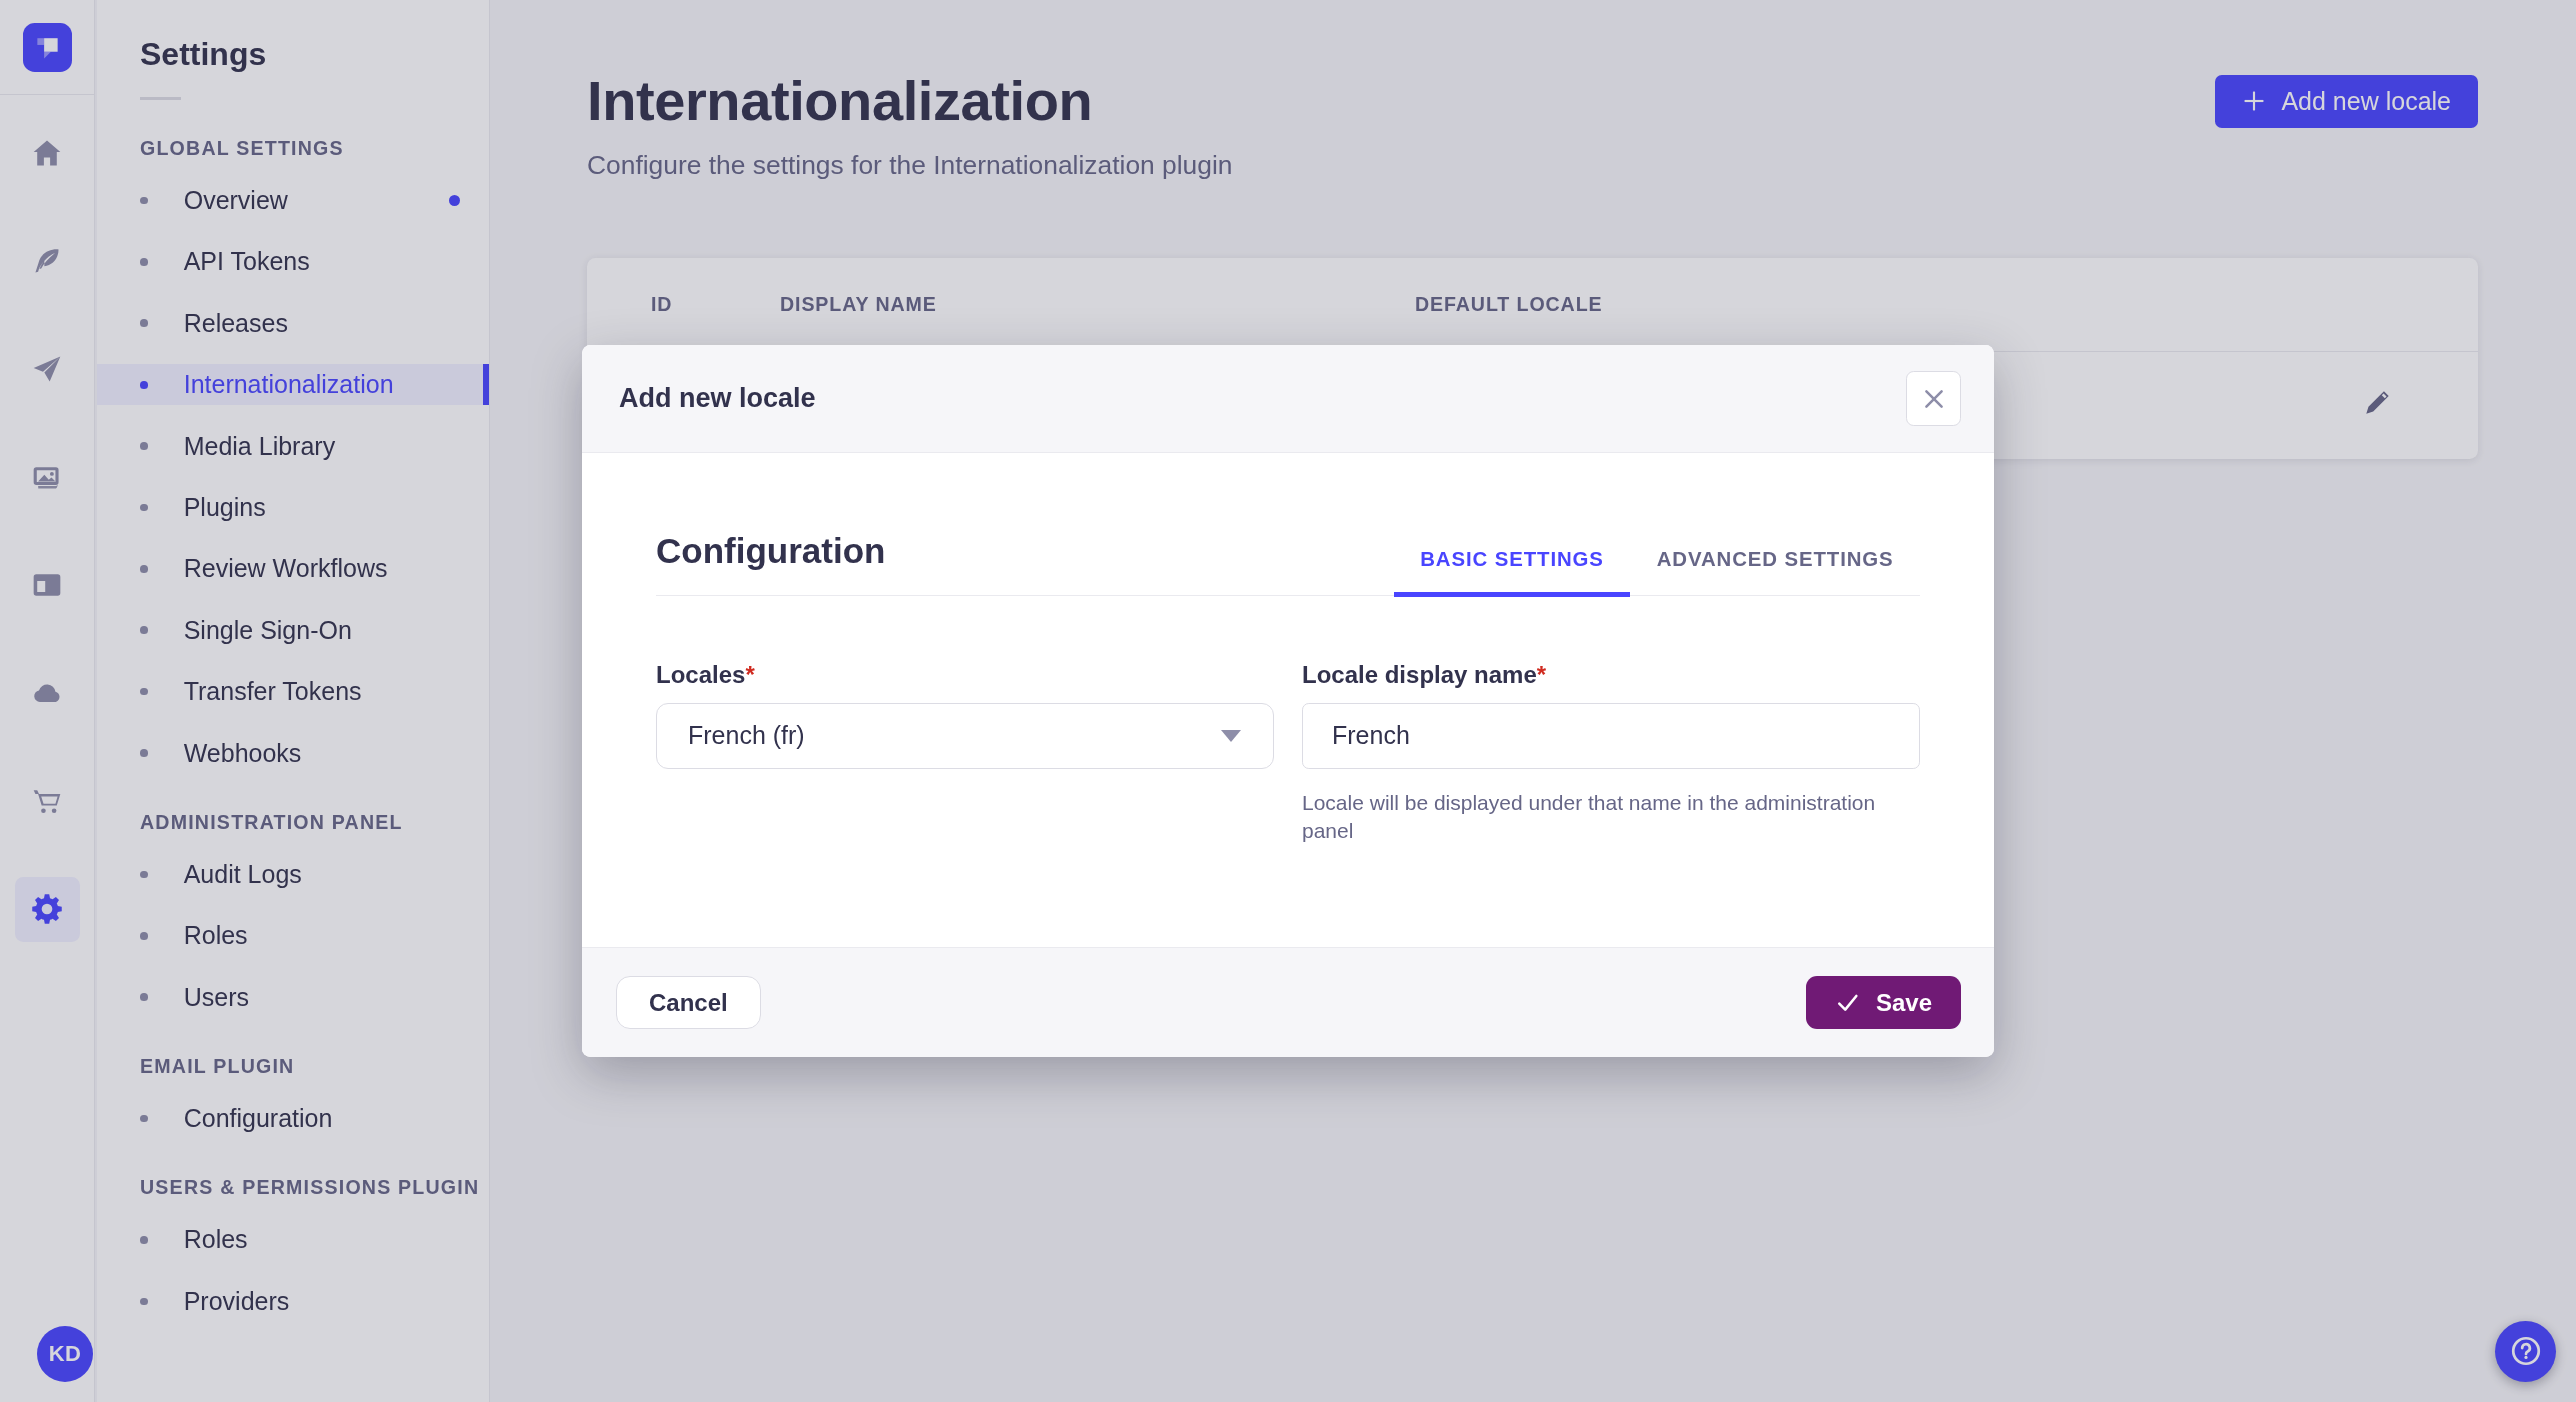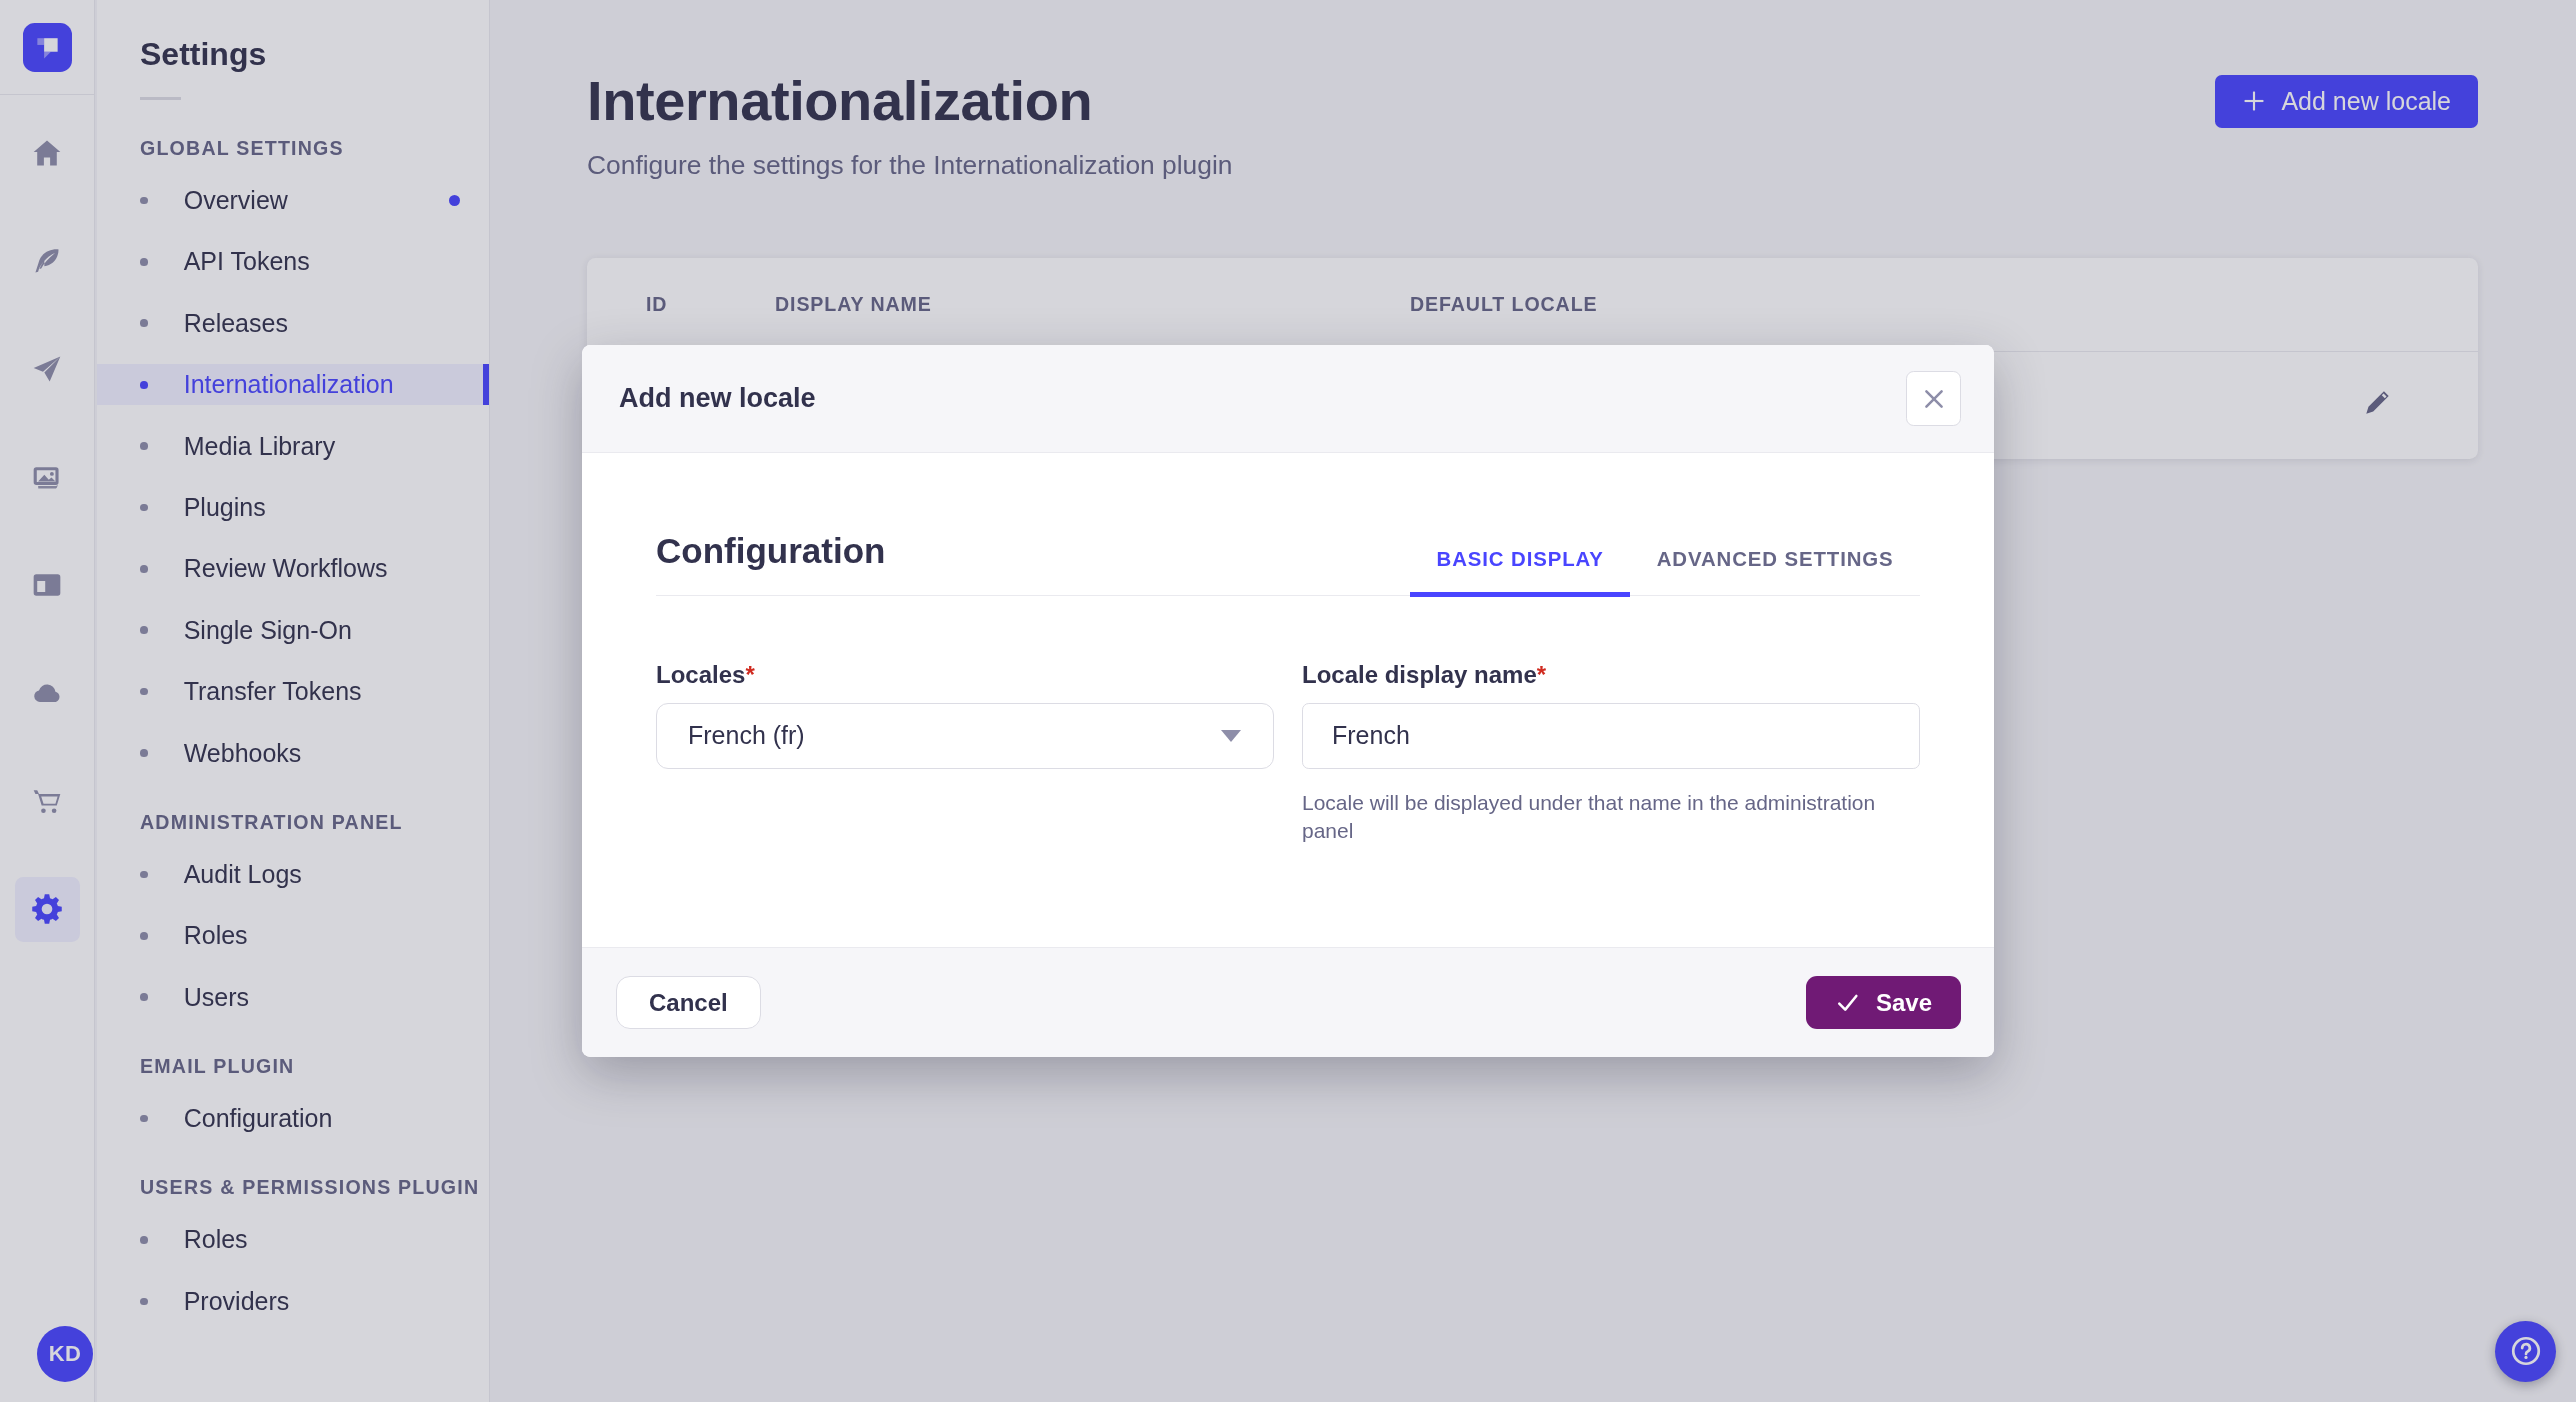--- a/index.html
+++ b/index.html
@@ -93,21 +93,21 @@
   }
   .add-btn svg { width: 24px; height: 24px; stroke: #ffffff; }
 
   .table-card {
     margin: 77px 98px 0 95px; height: 201px;
     background: #ffffff; border-radius: 8.5px;
     box-shadow: 0 1.7px 8.5px rgba(33, 33, 52, 0.1);
   }
   .table-head {
     height: 94px; display: flex; align-items: center;
-    padding-left: 59px; border-bottom: 1.7px solid #eaeaef;
+    padding-left: 32px; border-bottom: 1.7px solid #eaeaef; margin-left: 32px;
   }
   .th { font-size: 19.6px; font-weight: bold; color: #666687; letter-spacing: 0.9px; }
   .th-id { width: 129px; }
   .th-name { width: 635px; }
   .table-row {
     height: 104px; display: flex; align-items: center; justify-content: flex-end;
     padding-right: 78px;
   }
   .row-edit-btn { background: none; border: none; cursor: pointer; padding: 6.8px; }
   .row-edit-btn svg { width: 31px; height: 31px; fill: #666687; }
@@ -394,21 +394,21 @@
         <line x1="4" y1="4" x2="22" y2="22"></line>
           <line x1="22" y1="4" x2="4" y2="22"></line>
       </svg>
     </button>
   </div>
 
   <div class="modal-body">
     <div class="config-row">
       <h2 class="config-title">Configuration</h2>
       <div class="tabs">
-        <div class="tab active">BASIC DISPLAY</div>
+        <div class="tab active">BASIC SETTINGS</div>
         <div class="tab">ADVANCED SETTINGS</div>
       </div>
     </div>
 
     <div class="fields-row">
       <div class="field">
         <label class="field-label"><span>Locales</span><span class="required">*</span></label>
         <div class="select-box">
           <span>French (fr)</span>
           <span class="caret"></span>

